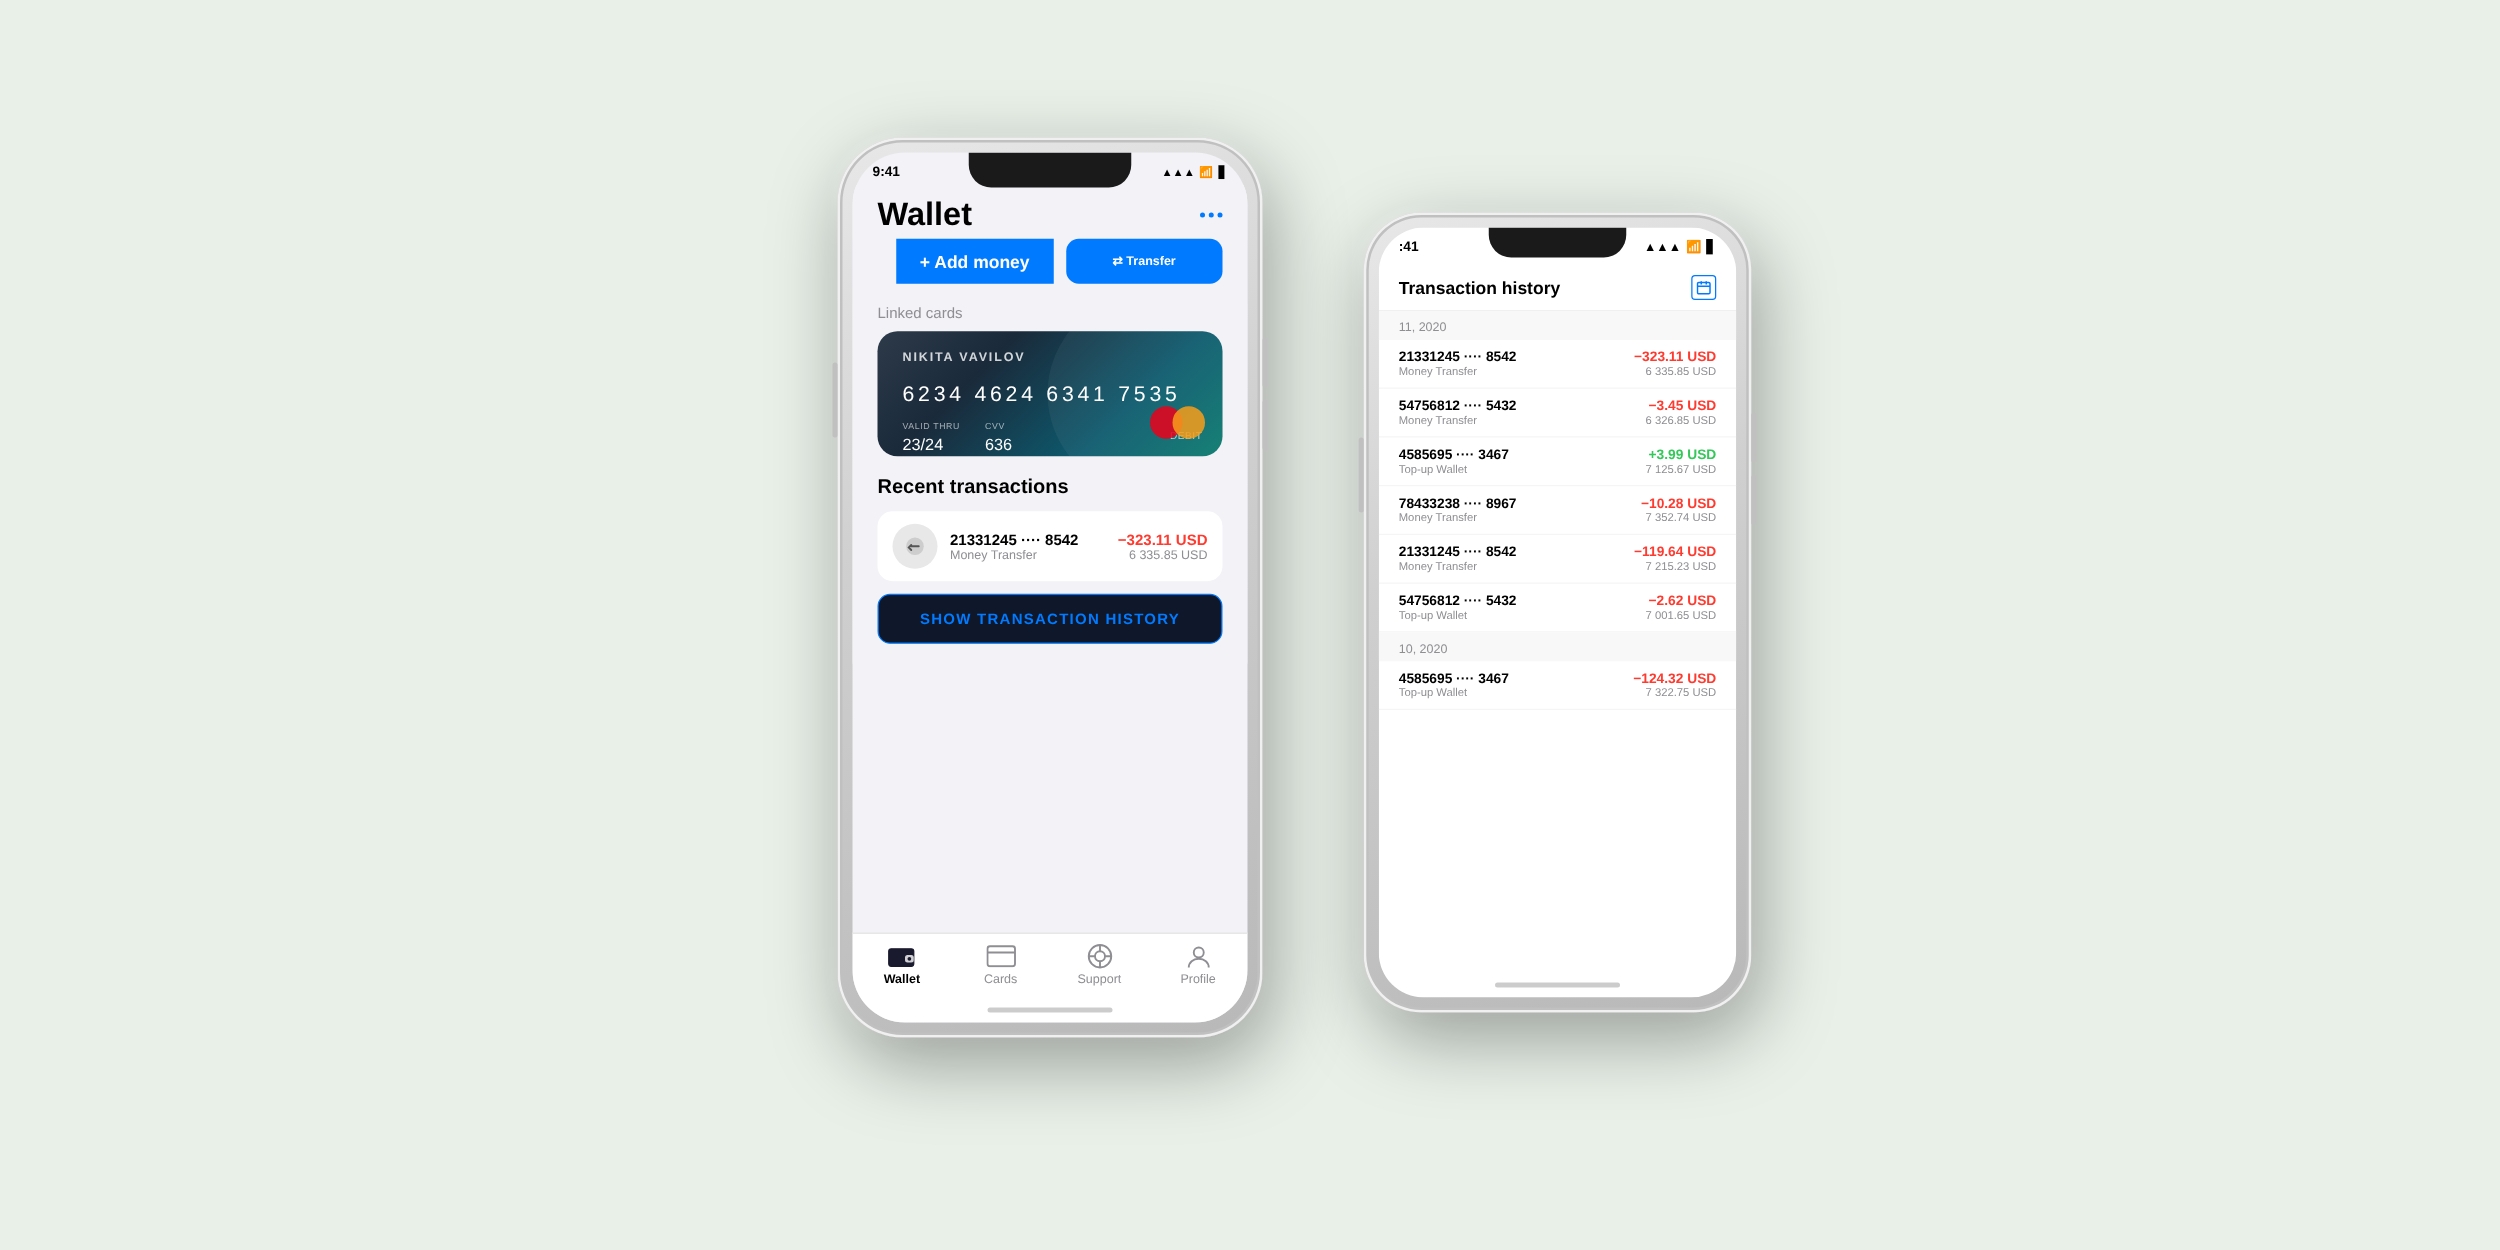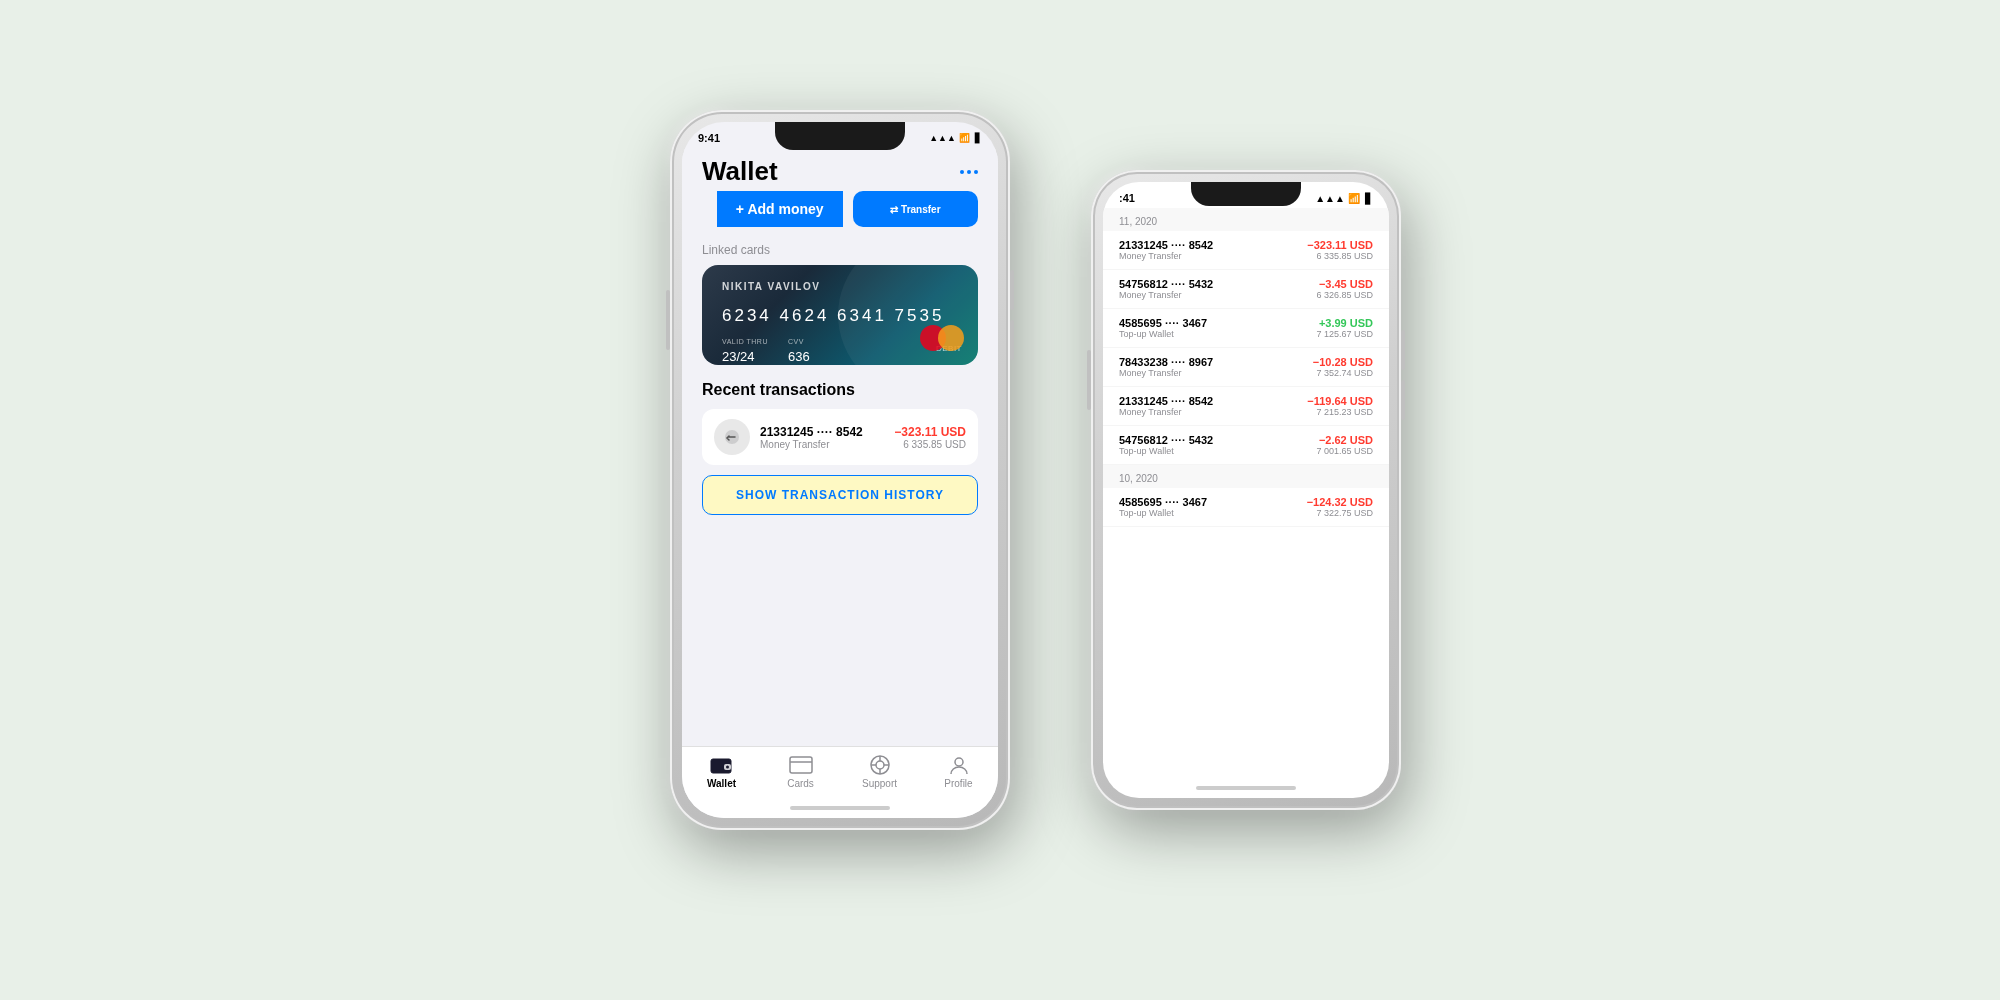--- a/index.html
+++ b/index.html
@@ -403,21 +403,21 @@
       color: #ff3b30;
     }
 
     .tx-balance {
       font-size: 10px;
       color: #8e8e93;
     }
 
     .show-history-btn {
       width: 100%;
-      background: #fef9c3;
+      background: #0f172a;
       border: 1.5px solid #007AFF;
       border-radius: 10px;
       padding: 12px;
       font-size: 12px;
       font-weight: 700;
       color: #007AFF;
       letter-spacing: 1px;
       cursor: pointer;
       margin: 4px 0;
     }
@@ -572,20 +572,31 @@
 
         <div class="status-bar">
           <span>:41</span>
           <div class="status-icons">
             <span>▲▲▲</span>
             <span>📶</span>
             <span>▋</span>
           </div>
         </div>
 
+        <div class="history-header">
+          <span class="history-title">Transaction history</span>
+          <div class="calendar-icon">
+            <svg width="12" height="12" viewBox="0 0 12 12" fill="none">
+              <rect x="1" y="2" width="10" height="9" rx="1" stroke="#007AFF" stroke-width="1.2"></rect>
+              <line x1="1" y1="5" x2="11" y2="5" stroke="#007AFF" stroke-width="1.2"></line>
+              <line x1="4" y1="1" x2="4" y2="3.5" stroke="#007AFF" stroke-width="1.2"></line>
+              <line x1="8" y1="1" x2="8" y2="3.5" stroke="#007AFF" stroke-width="1.2"></line>
+            </svg>
+          </div>
+        </div>
 
         <div class="date-group-label">11, 2020</div>
 
         <div class="history-item">
           <div class="hi-left">
             <div class="hi-card">21331245 ···· 8542</div>
             <div class="hi-type">Money Transfer</div>
           </div>
           <div class="hi-right">
             <div class="hi-amount-neg">−323.11 USD</div>

